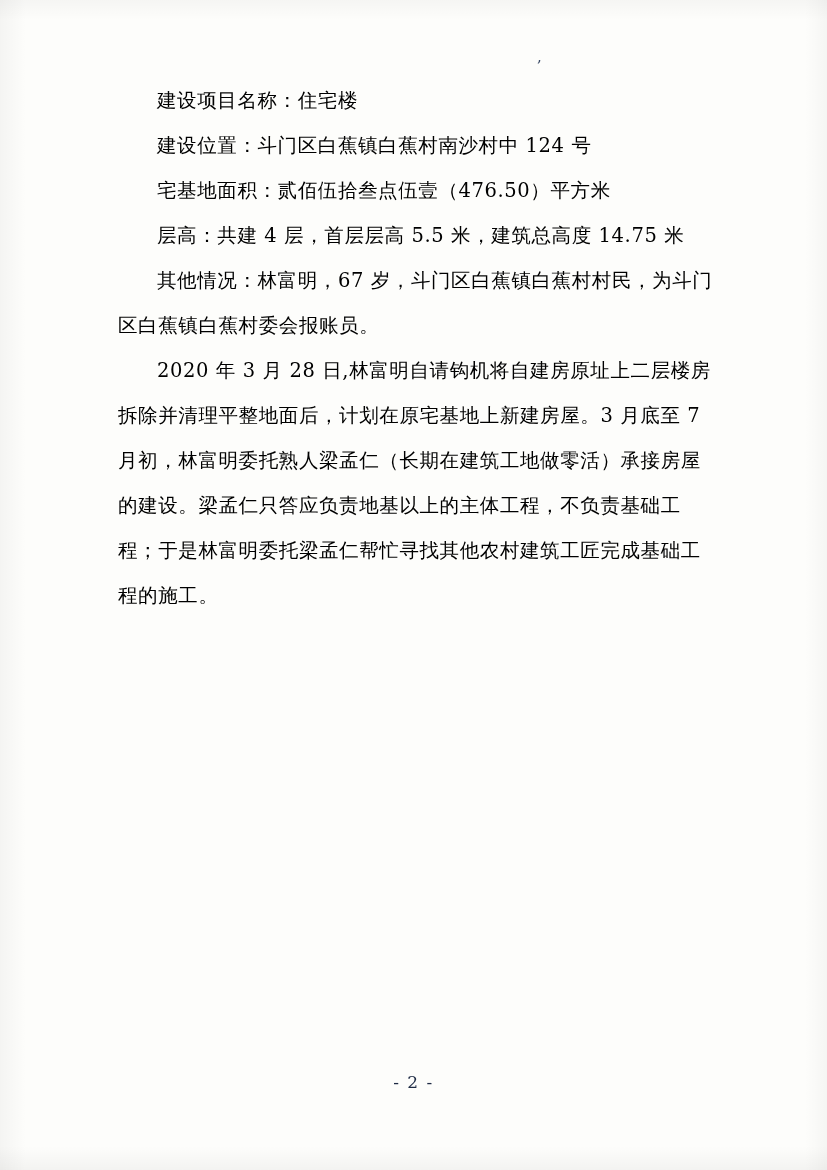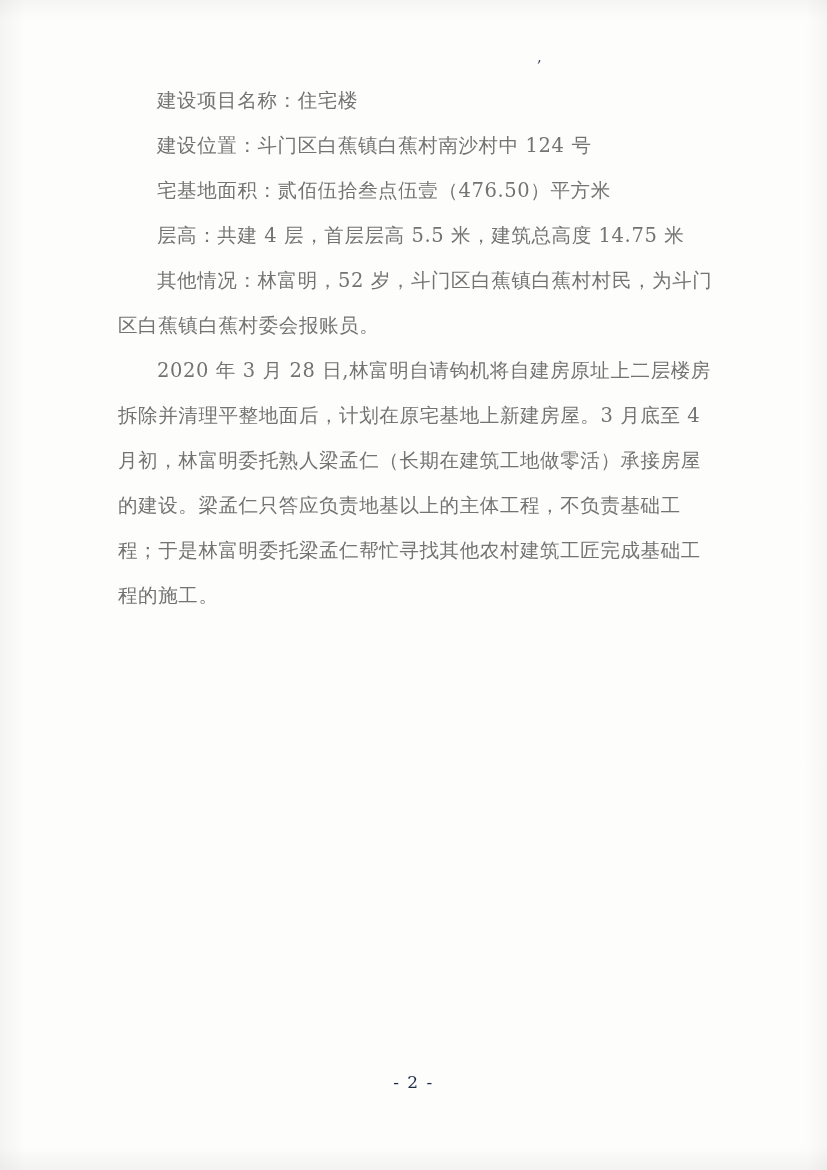--- a/index.html
+++ b/index.html
@@ -42,21 +42,21 @@
     top: 48px;
     font-size: 15px;
     color: #3a4a66;
     font-family: "DejaVu Serif", serif;
   }
   p.line {
     margin: 0;
     padding: 0;
     font-size: 19.5px;
     line-height: 45px;
-    color: #737373;
+    color: #000000;
     letter-spacing: 0.6px;
     white-space: pre-wrap;
     font-family: "DejaVu Serif", "Liberation Serif", serif;
   }
   p.indent {
     text-indent: 39px;
   }
   p.heading {
     font-weight: bold;
     text-indent: 39px;
@@ -85,19 +85,19 @@
 
 <div class="page">
 
   <div class="stray-mark">,</div>
 
   <div class="content">
     <p class="line indent block">建设项目名称：住宅楼</p>
     <p class="line indent block">建设位置：斗门区白蕉镇白蕉村南沙村中 124 号</p>
     <p class="line indent block">宅基地面积：贰佰伍拾叁点伍壹（476.50）平方米</p>
     <p class="line indent block">层高：共建 4 层，首层层高 5.5 米，建筑总高度 14.75 米</p>
-    <p class="line indent block">其他情况：林富明，52 岁，斗门区白蕉镇白蕉村村民，为斗门区白蕉镇白蕉村委会报账员。</p>
-    <p class="line indent block">2020 年 3 月 28 日,林富明自请钩机将自建房原址上二层楼房拆除并清理平整地面后，计划在原宅基地上新建房屋。3 月底至 4 月初，林富明委托熟人梁孟仁（长期在建筑工地做零活）承接房屋的建设。梁孟仁只答应负责地基以上的主体工程，不负责基础工程；于是林富明委托梁孟仁帮忙寻找其他农村建筑工匠完成基础工程的施工。</p>
+    <p class="line indent block">其他情况：林富明，67 岁，斗门区白蕉镇白蕉村村民，为斗门区白蕉镇白蕉村委会报账员。</p>
+    <p class="line indent block">2020 年 3 月 28 日,林富明自请钩机将自建房原址上二层楼房拆除并清理平整地面后，计划在原宅基地上新建房屋。3 月底至 7 月初，林富明委托熟人梁孟仁（长期在建筑工地做零活）承接房屋的建设。梁孟仁只答应负责地基以上的主体工程，不负责基础工程；于是林富明委托梁孟仁帮忙寻找其他农村建筑工匠完成基础工程的施工。</p>
   </div>
 
   <div class="footer">- 2 -</div>
 
 </div>
 
 </body></html>

